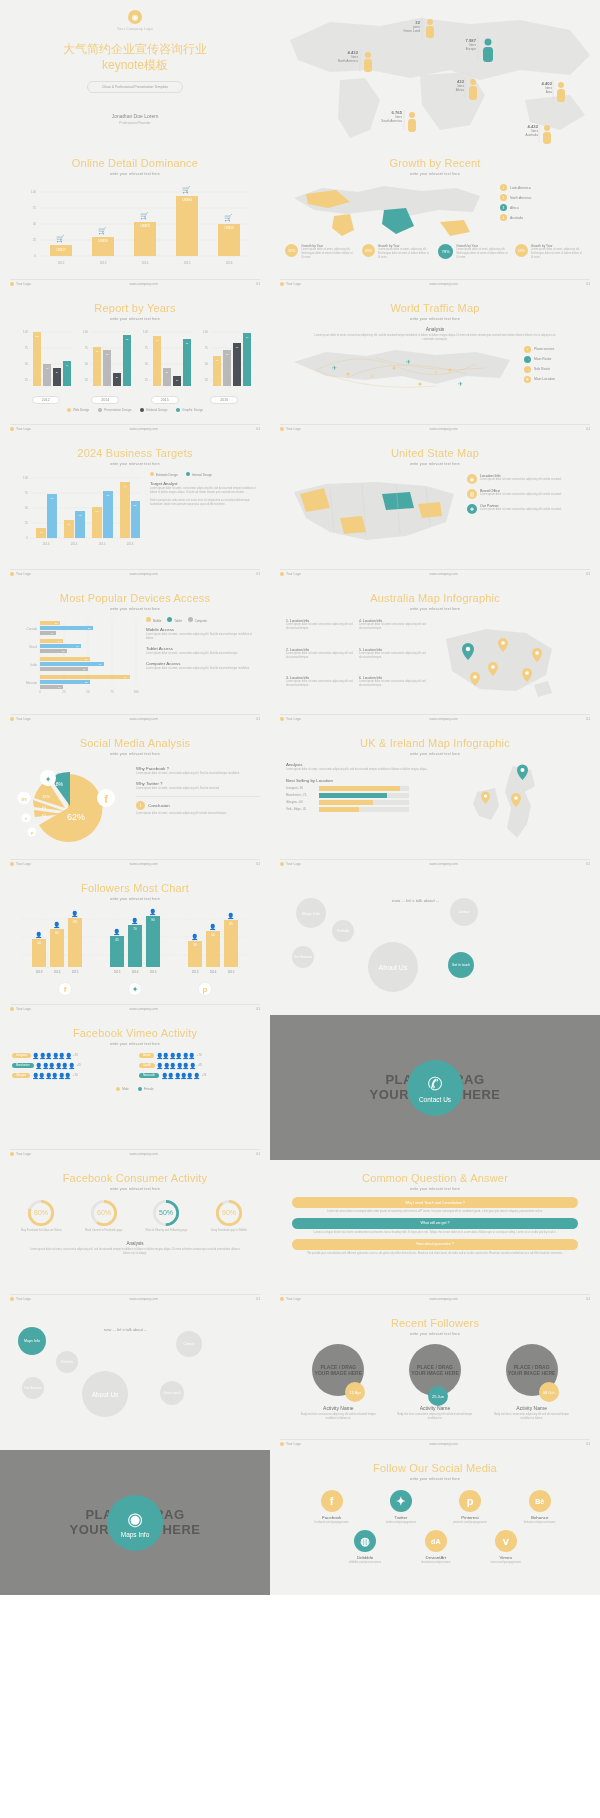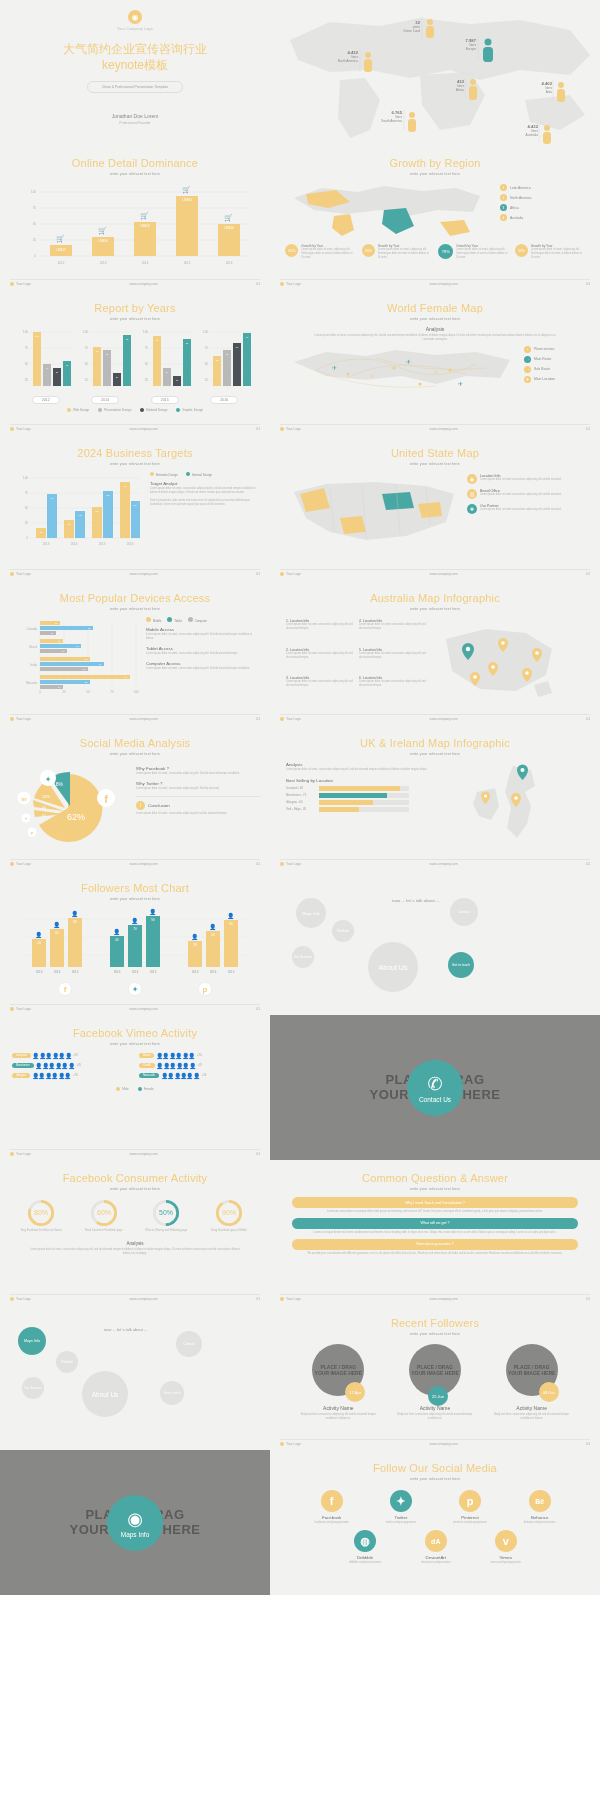--- a/index.html
+++ b/index.html
@@ -188,21 +188,21 @@
       <span class="lg">
           <i class="dot"></i>
           <span>Your Logo</span>
         </span>
       <span class="cen">www.company.com</span>
       <span>01</span>
     </div>
   </div>
 
   <div class="cellR">
-    <div class="title">Growth by Region</div>
+    <div class="title">Growth by Recent</div>
     <div class="subtitle">write your relevant text here</div>
     <div style="display:flex;margin-top:6px;padding:0 18px;">
       <svg width="200" height="58" viewBox="0 0 200 58">
         <path class="mapgrey" d="M6 16 L34 6 L70 10 L96 4 L134 9 L168 6 L192 14 L185 30 L150 28 L120 34 L92 28 L58 32 L26 28 Z"></path>
         <path fill="#f3ce80" d="M18 12 L48 8 L62 20 L40 26 L20 22 Z"></path>
         <path fill="#4aa8a4" d="M96 28 L118 26 L126 44 L108 52 L94 42 Z"></path>
         <path fill="#f3ce80" d="M46 34 L62 32 L66 48 L54 54 L44 46 Z"></path>
         <path fill="#f3ce80" d="M152 40 L176 38 L182 50 L162 54 Z"></path>
       </svg>
       <div style="flex:1;padding-left:12px;padding-top:2px;">
@@ -383,21 +383,21 @@
       <span class="lg">
           <i class="dot"></i>
           <span>Your Logo</span>
         </span>
       <span class="cen">www.company.com</span>
       <span>01</span>
     </div>
   </div>
 
   <div class="cellR">
-    <div class="title">World Female Map</div>
+    <div class="title">World Traffic Map</div>
     <div class="subtitle">write your relevant text here</div>
     <div style="text-align:center;margin-top:5px;font-size:5px;color:#6d6d6d;">Analysis</div>
     <div class="lorem" style="text-align:center;padding:2px 40px;">Lorem ipsum dolor sit amet, consectetur adipiscing elit, sed do eiusmod tempor incididunt ut labore et dolore magna aliqua. Ut enim ad minim veniam quis nostrud exercitation ullamco laboris nisi ut aliquip ex ea commodo consequat.</div>
     <div style="display:flex;padding:0 16px;">
       <svg width="230" height="62" viewBox="0 0 230 62">
         <path class="mapgrey" d="M8 18 L40 8 L80 12 L110 6 L150 11 L190 8 L224 16 L214 34 L180 32 L150 40 L116 32 L80 36 L40 32 Z"></path>
         <g stroke="#e2c890" stroke-width=".4" fill="none" opacity=".8">
           <path d="M30 26 Q70 6 110 22"></path>
             <path d="M110 22 Q150 40 190 20"></path>
           <path d="M30 26 Q80 48 150 42"></path>

